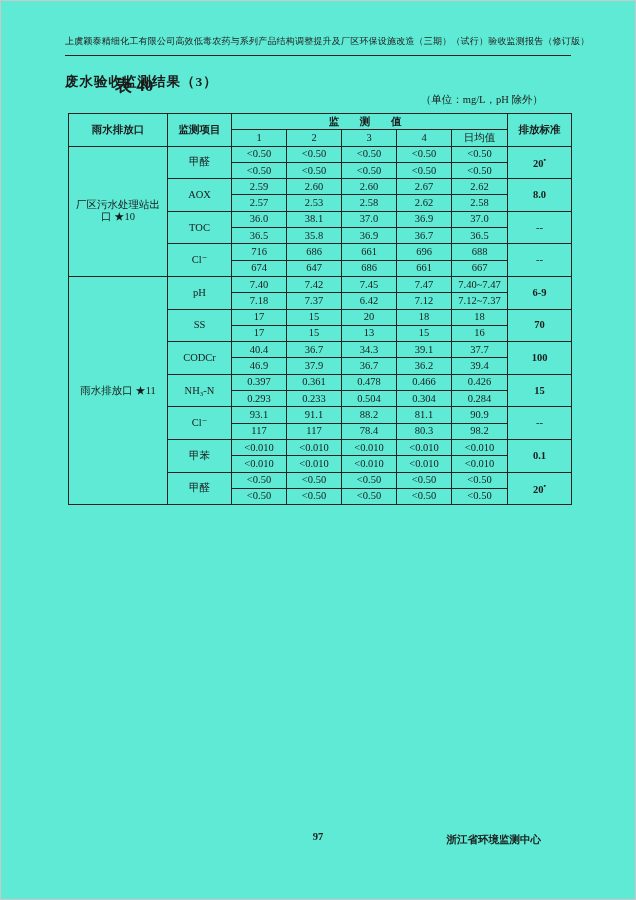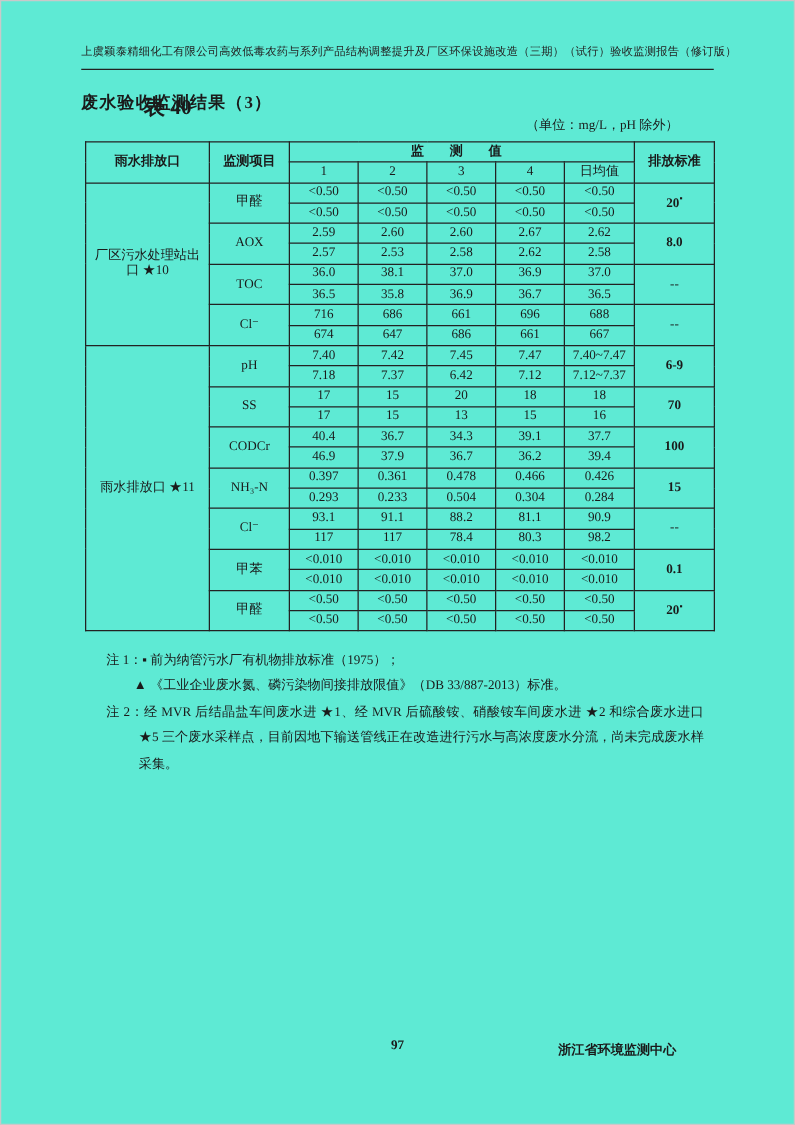--- a/index.html
+++ b/index.html
@@ -303,24 +303,19 @@
         <tr>
           <td>&lt;0.50</td>
           <td>&lt;0.50</td>
           <td>&lt;0.50</td>
           <td>&lt;0.50</td>
           <td>&lt;0.50</td>
         </tr>
       </tbody>
   </table>
 
-  <div class="notes">
-    <div class="note-line">注 1：▪ 前为纳管污水厂有机物排放标准（1975）；</div>
-    <div class="note-line indent">▲ 《工业企业废水氮、磷污染物间接排放限值》（DB 33/887-2013）标准。</div>
-    <div class="note-para">注 2：经 MVR 后结晶盐车间废水进 ★1、经 MVR 后硫酸铵、硝酸铵车间废水进 ★2 和综合废水进口★5 三个废水采样点，目前因地下输送管线正在改造进行污水与高浓度废水分流，尚未完成废水样采集。</div>
-  </div>
 
   <div class="footer">
     <span class="page-number">97</span>
     <span class="footer-org">浙江省环境监测中心</span>
   </div>
 
 </div>
 
 </body></html>

